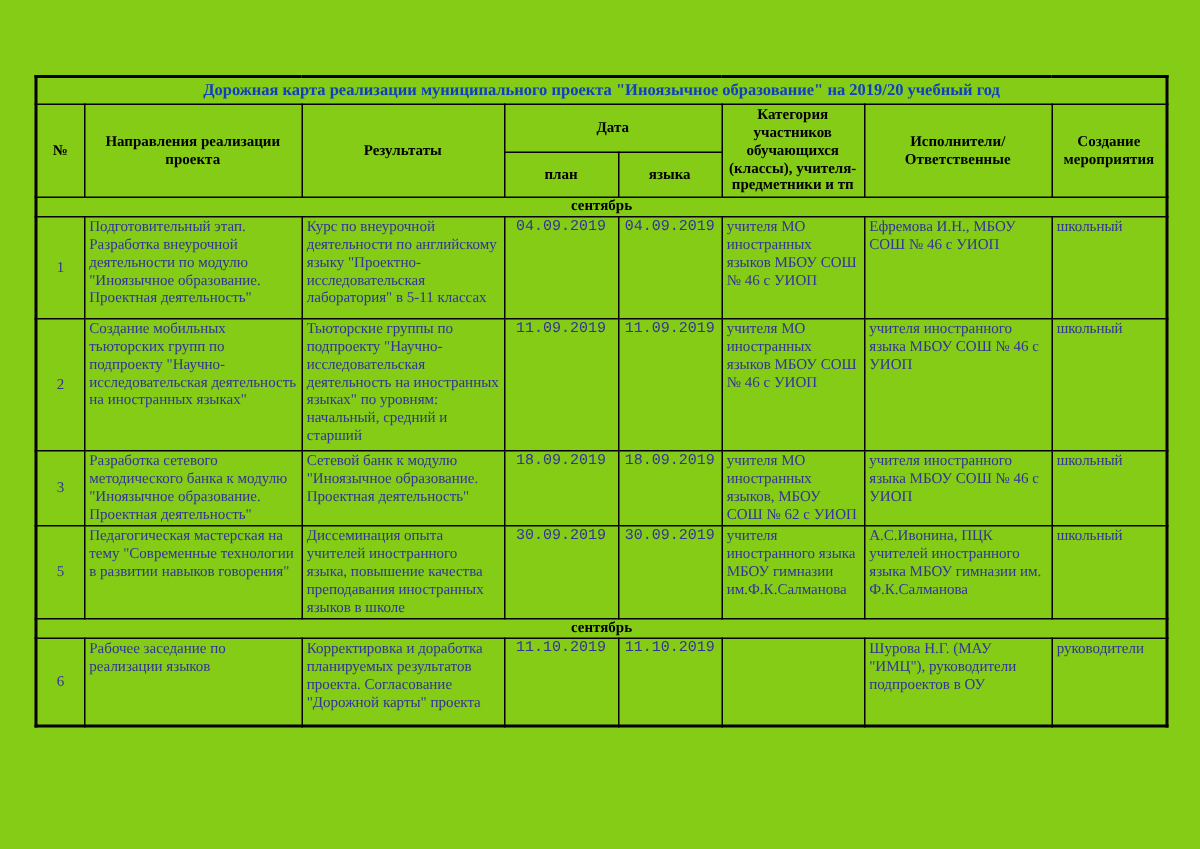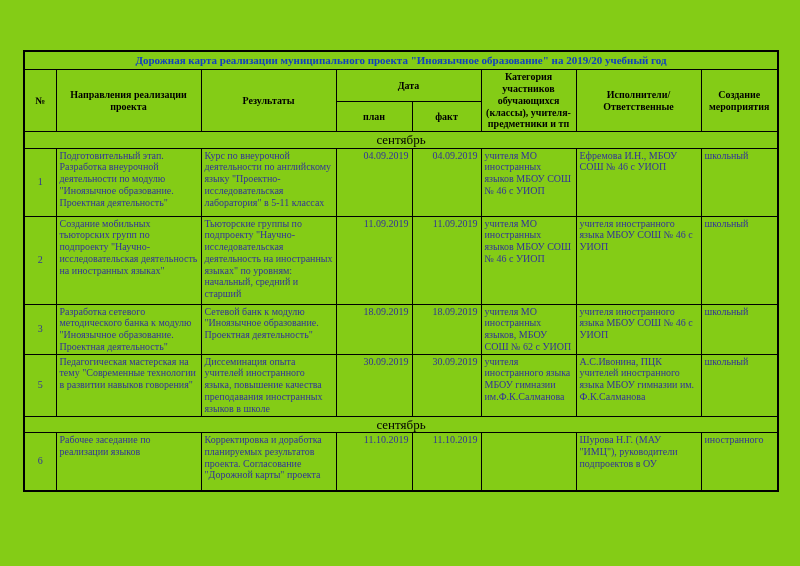--- a/index.html
+++ b/index.html
@@ -24,25 +24,25 @@
   .roadmap .title-cell {
     color: #1040c0; font-weight: bold; text-align: center;
     font-size: 11px; line-height: 1.2; padding: 2px;
     height: 17px; vertical-align: middle;
   }
   .roadmap th {
     color: #000; font-weight: bold; text-align: center;
     vertical-align: middle; font-size: 10px;
   }
   .roadmap .section-cell {
-    color: #000; font-weight: normal; text-align: center;
-    font-size: 13px; height: 13px; padding: 0 2px; vertical-align: middle;
+    color: #000; font-weight: bold; text-align: center;
+    font-size: 10px; height: 13px; padding: 0 2px; vertical-align: middle;
   }
   .roadmap .num-cell { text-align: center; vertical-align: middle; }
-  .roadmap td.date-cell { text-align: right; }
+  .roadmap td.date-cell { text-align: center; font-family: Liberation Mono, monospace; }
 </style>
 </head>
 <body>
 
 <div class="page">
   <table class="roadmap">
     <colgroup>
       <col style="width:32px">
         <col style="width:145px">
         <col style="width:135px">
@@ -60,21 +60,21 @@
         <th rowspan="2">№</th>
         <th rowspan="2">Направления реализации проекта</th>
         <th rowspan="2">Результаты</th>
         <th colspan="2">Дата</th>
         <th rowspan="2">Категория участников обучающихся (классы), учителя-предметники и тп</th>
         <th rowspan="2">Исполнители/ Ответственные</th>
         <th rowspan="2">Создание мероприятия</th>
       </tr>
       <tr style="height:28px">
         <th>план</th>
-        <th>факт</th>
+        <th>языка</th>
       </tr>
     </thead>
     <tbody>
       <tr>
         <td class="section-cell" colspan="8">сентябрь</td>
       </tr>
 
       <tr style="height:68px">
         <td class="num-cell">1</td>
         <td>Подготовительный этап. Разработка внеурочной деятельности по модулю "Иноязычное образование. Проектная деятельность"</td>
@@ -124,17 +124,17 @@
       </tr>
 
       <tr style="height:58px">
         <td class="num-cell">6</td>
         <td>Рабочее заседание по реализации языков</td>
         <td>Корректировка и доработка планируемых результатов проекта. Согласование "Дорожной карты" проекта</td>
         <td class="date-cell">11.10.2019</td>
         <td class="date-cell">11.10.2019</td>
         <td></td>
         <td>Шурова Н.Г. (МАУ "ИМЦ"), руководители подпроектов в ОУ</td>
-        <td>иностранного</td>
+        <td>руководители</td>
       </tr>
     </tbody>
   </table>
 </div>
 
 </body></html>

